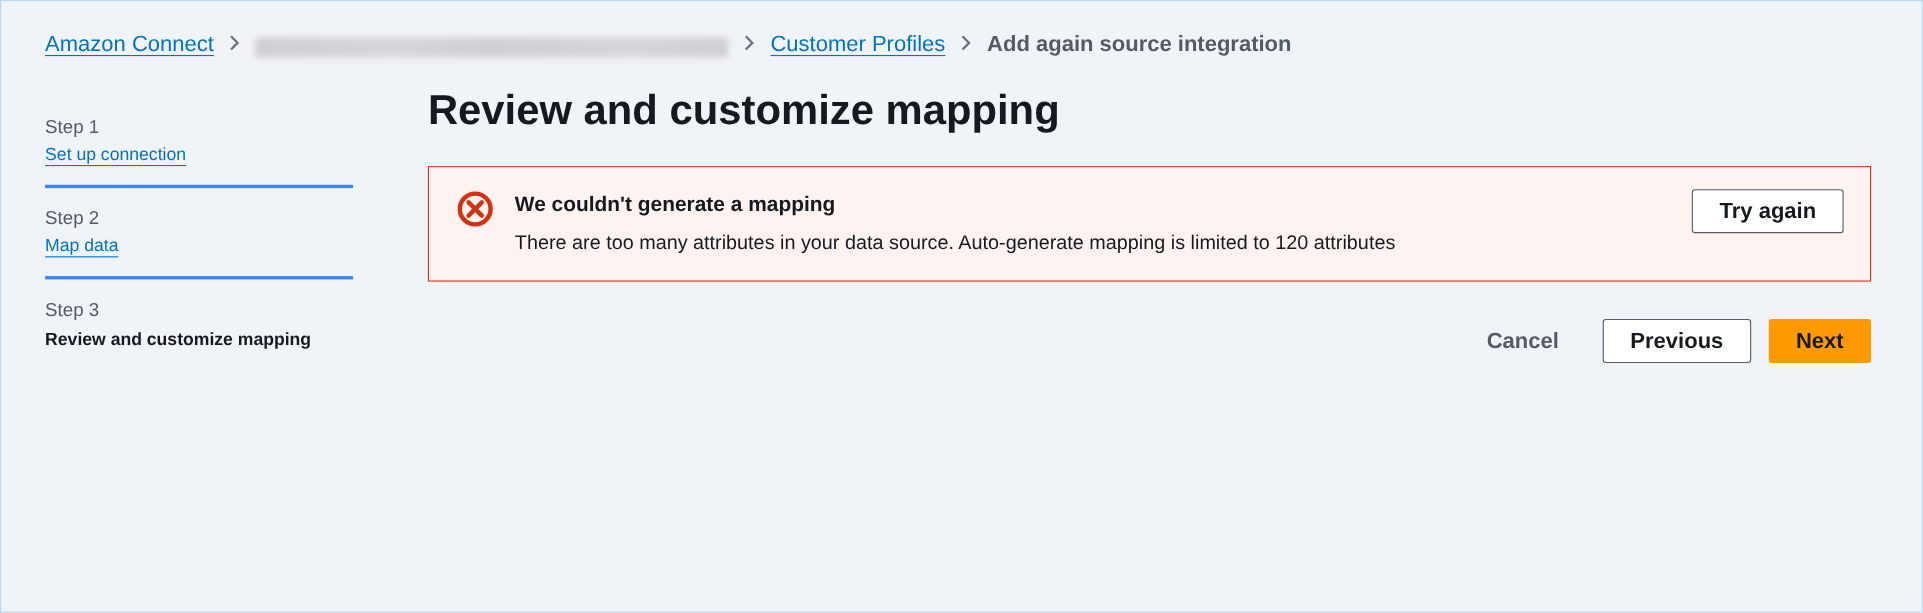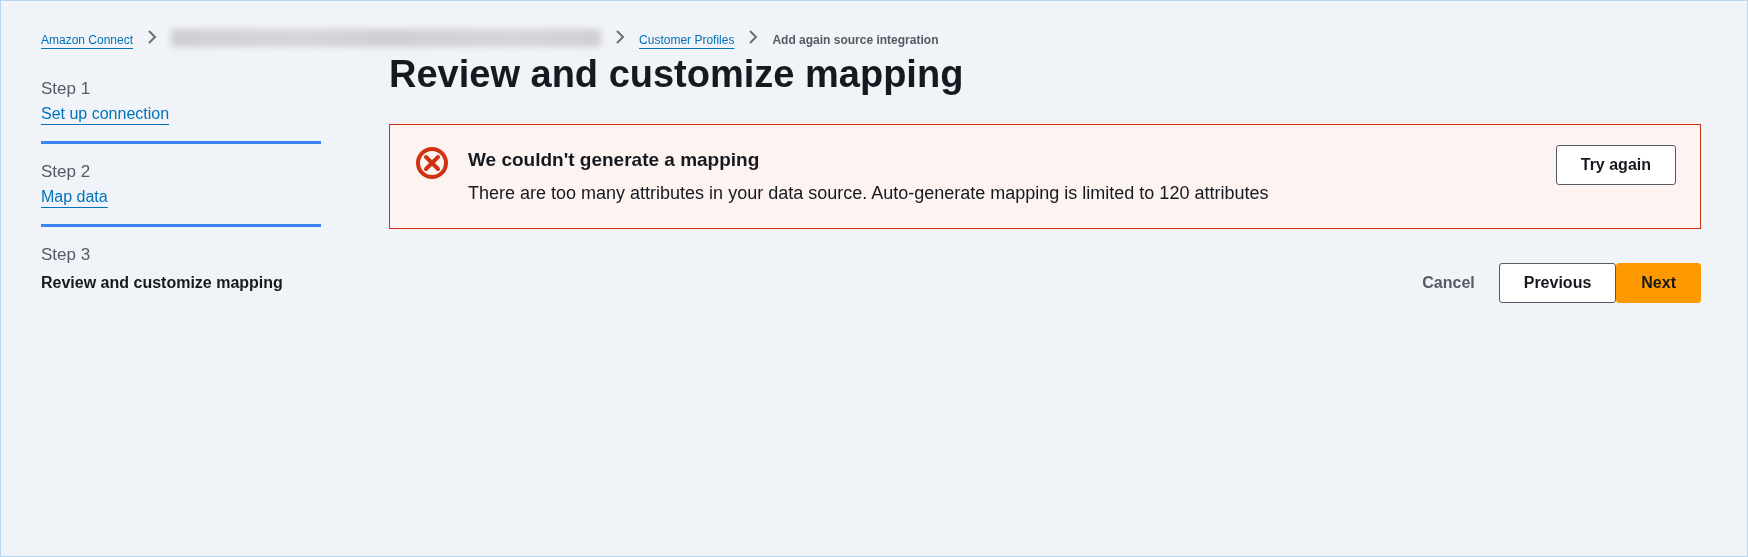--- a/index.html
+++ b/index.html
@@ -14,22 +14,22 @@
       padding: 28px 36px 0 40px;
     }
     a { color: #0073bb; text-decoration: none; }
     a.underline, .link-underline { text-decoration: underline; text-underline-offset: 4px; text-decoration-thickness: 1px; }
 
     
     .breadcrumb {
       display: flex;
       align-items: flex-end;
       gap: 14px;
-      font-size: 12px;
-      margin-bottom: 14px;
+      font-size: 20px;
+      margin-bottom: 36px;
     }
     .breadcrumb .crumb-current { color: #545b64; font-weight: 600; }
     .breadcrumb .sep { color: #687078; }
     .breadcrumb .blurred {
       display: inline-block;
       width: 430px; height: 18px;
       background: linear-gradient(90deg, #cfcfd3 0%, #d6d6da 30%, #cfcfd3 50%, #d6d6da 80%, #cfcfd3 100%);
       filter: blur(3px);
       border-radius: 3px;
     }
@@ -67,34 +67,35 @@
     .alert-action { flex-shrink: 0; }
     .ext-icon { vertical-align: middle; margin-left: 3px; }
 
     
     .btn {
       display: inline-flex;
       align-items: center;
       justify-content: center;
       height: 40px;
       padding: 0 24px;
-      font-size: 16px;
+      font-size: 20px;
       font-weight: 700;
       border-radius: 3px;
       cursor: pointer;
       background: #fff;
       border: 1px solid #545b64;
       color: #16191f;
     }
     .btn-text { background: transparent; border: none; color: #545b64; }
     .btn-primary { background: #ff9900; border: 1px solid #ff9900; color: #16191f; }
 
     .footer-actions {
       display: flex;
       justify-content: flex-end;
+      gap: 16px;
       margin-top: 34px;
     }
   </style>
 </head>
 <body>
 
 <nav class="breadcrumb">
   <a href="#" class="link-underline">Amazon Connect</a>
   <span class="sep">
     <svg width="10" height="14" viewBox="0 0 10 14">

